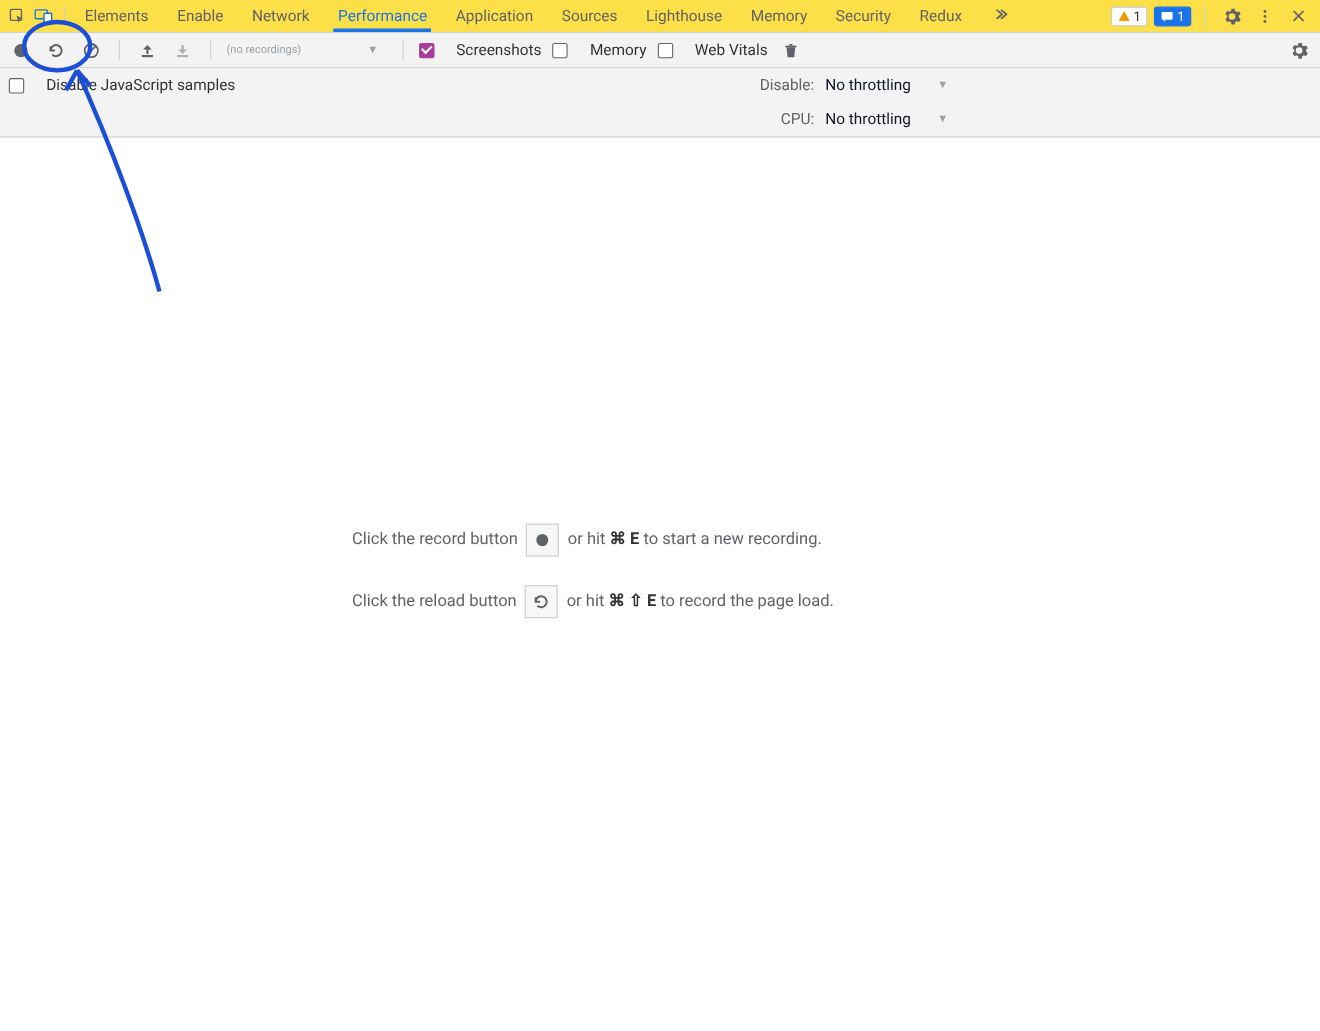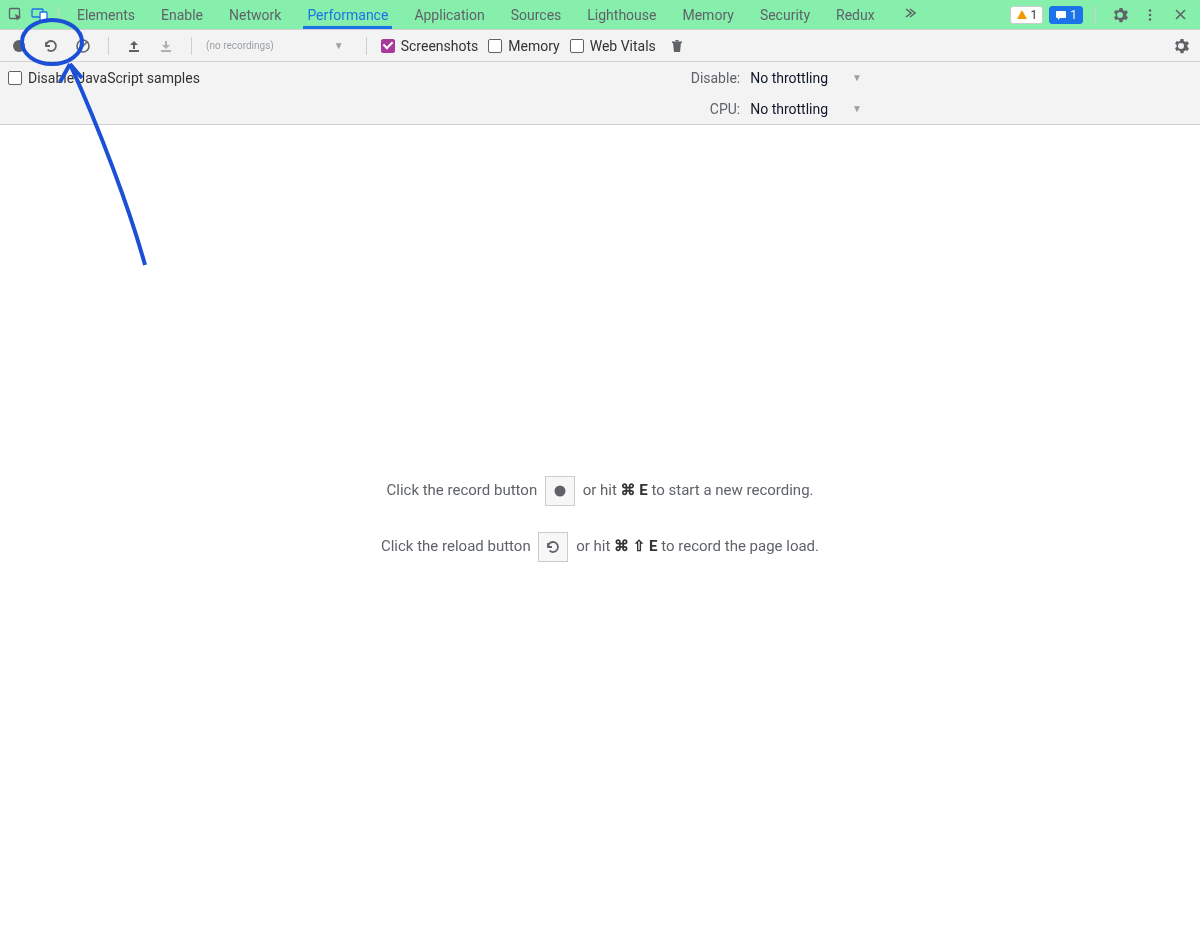--- a/index.html
+++ b/index.html
@@ -13,21 +13,21 @@
     height: 937px;
     overflow: hidden;
     position: relative;
   }
   
   .tabstrip {
     display: flex;
     align-items: center;
     height: 30px;
     border-bottom: 1px solid #d0d0d0;
-    background: #86efac;
+    background: #fde047;
     padding: 0 4px;
   }
   .tabstrip .icon-btn {
     width: 24px;
     height: 24px;
     display: flex;
     align-items: center;
     justify-content: center;
     color: #5f6368;
     cursor: default;
@@ -126,21 +126,21 @@
     border-color: #a73a9c;
   }
   .chk.checked::after {
     content: "";
     width: 4px;
     height: 7px;
     border: solid #fff;
     border-width: 0 2px 2px 0;
     transform: rotate(45deg) translate(-1px,-1px);
   }
-  .chk-label { color: #333; font-size: 14px; display: flex; align-items: center; gap: 2px; }
+  .chk-label { color: #333; font-size: 14px; display: flex; align-items: center; gap: 16px; }
 
   .gear-right {
     margin-left: auto;
     color: #1a73e8;
   }
 
   
   .options {
     background: #f3f3f3;
     border-bottom: 1px solid #d0d0d0;
@@ -164,21 +164,20 @@
   .opt-right .caret { color: #9aa0a6; font-size: 10px; margin-left: 14px; }
 
   
   .content {
     position: absolute;
     left: 0; right: 0;
     top: 126px; bottom: 0;
     display: flex;
     align-items: flex-start;
     justify-content: center;
-    text-align: center;
   }
   .centerbox {
     margin-top: 350px;
     width: 560px;
     color: #5f6368;
     font-size: 15px;
     line-height: 1.45;
   }
   .centerbox p { margin: 0 0 26px 0; }
   .hint-btn {

